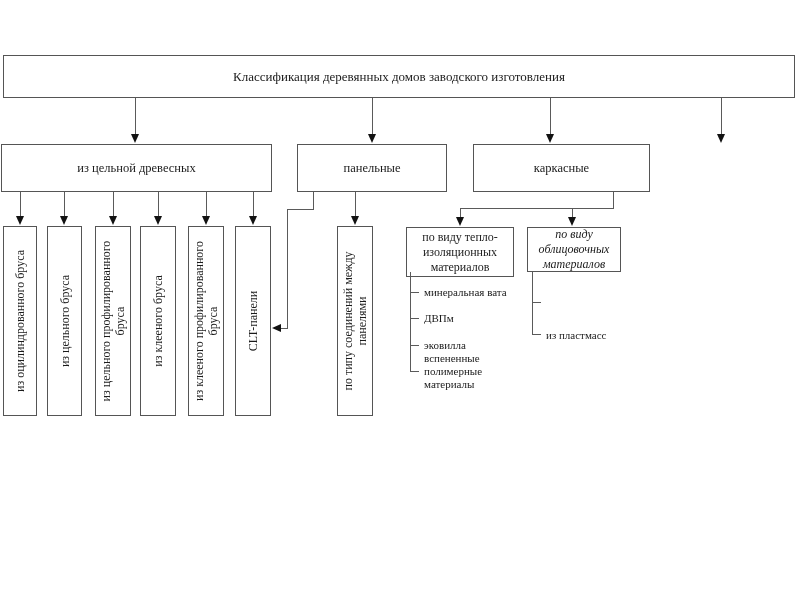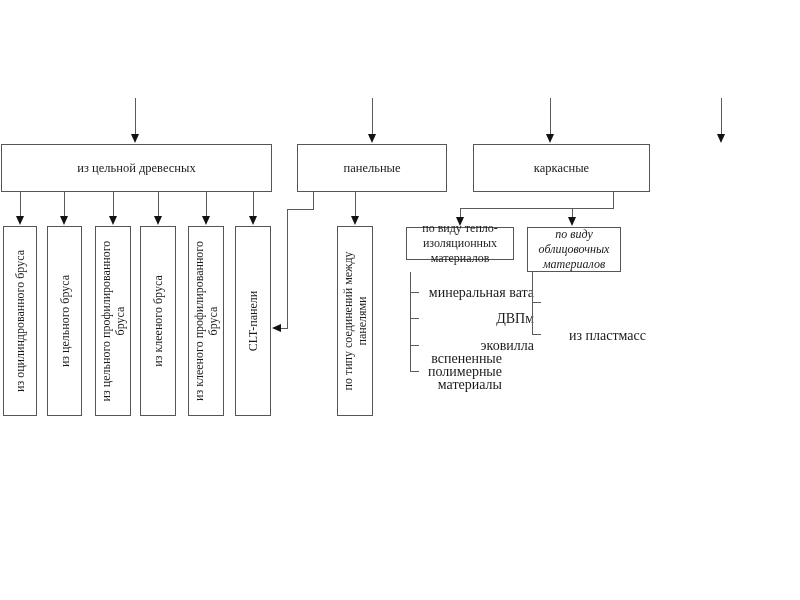--- a/index.html
+++ b/index.html
@@ -20,27 +20,30 @@
     position:absolute;left:50%;top:50%;width:184px;
     transform:translate(-50%,-50%) rotate(-90deg);
     text-align:center;font-size:12px;line-height:14px;
   }
   .vline{position:absolute;width:1px;background:#5a5a5a;}
   .hline{position:absolute;height:1px;background:#5a5a5a;}
   .arr-d{position:absolute;width:0;height:0;border-left:4px solid transparent;
     border-right:4px solid transparent;border-top:9px solid #121212;}
   .arr-l{position:absolute;width:0;height:0;border-top:4px solid transparent;
     border-bottom:4px solid transparent;border-right:9px solid #121212;}
-  .leaf{position:absolute;font-size:14px;line-height:13px;text-align:right;}
+  .leaf{position:absolute;font-size:11px;line-height:13px;text-align:left;}
 </style>
 </head>
 <body>
 
 <div id="stage">
 
+  <div class="box lvl1" style="left:3px;top:55px;width:792px;height:43px;">
+    <span>Классификация деревянных домов заводского изготовления</span>
+  </div>
 
   <div class="vline" style="left:135px;top:98px;height:37px;"></div>
   <div class="arr-d" style="left:131px;top:134px;"></div>
   <div class="vline" style="left:372px;top:98px;height:37px;"></div>
   <div class="arr-d" style="left:368px;top:134px;"></div>
   <div class="vline" style="left:550px;top:98px;height:37px;"></div>
   <div class="arr-d" style="left:546px;top:134px;"></div>
   <div class="vline" style="left:721px;top:98px;height:37px;"></div>
   <div class="arr-d" style="left:717px;top:134px;"></div>
 
@@ -108,21 +111,21 @@
     <div class="vtext">CLT-панели</div>
   </div>
 
   <div class="vbox" style="left:337px;width:36px;">
     <div class="vtext">
       <div>по типу соединений между</div>
       <div>панелями</div>
     </div>
   </div>
 
-  <div class="box sub" style="left:406px;top:227px;width:108px;height:33px;">
+  <div class="box sub" style="left:406px;top:227px;width:108px;height:50px;">
     <div>по виду тепло-</div>
     <div>изоляционных</div>
     <div>материалов</div>
   </div>
   <div class="box sub" style="left:527px;top:227px;width:94px;height:45px;font-style:italic;">
     <div>по виду</div>
     <div>облицовочных</div>
     <div>материалов</div>
   </div>
 

